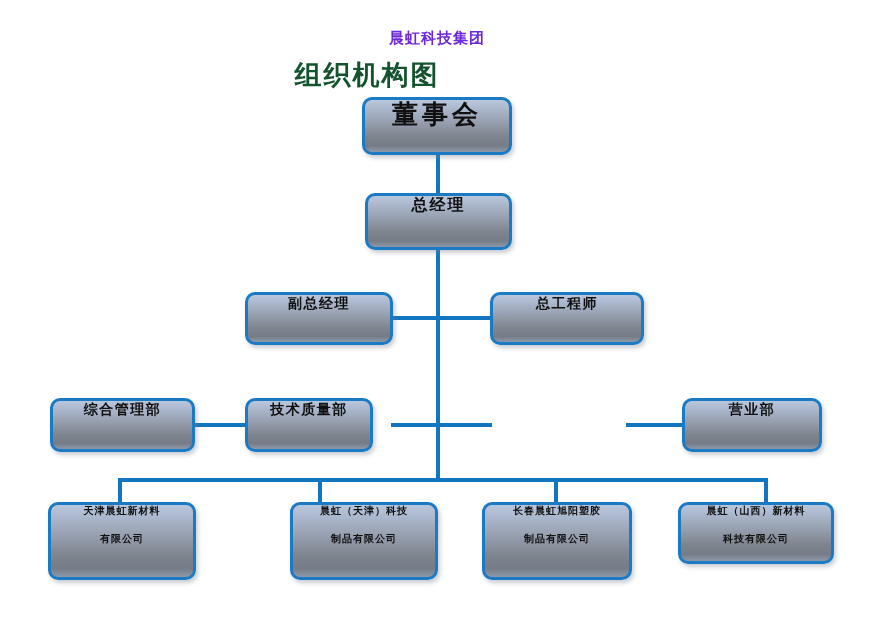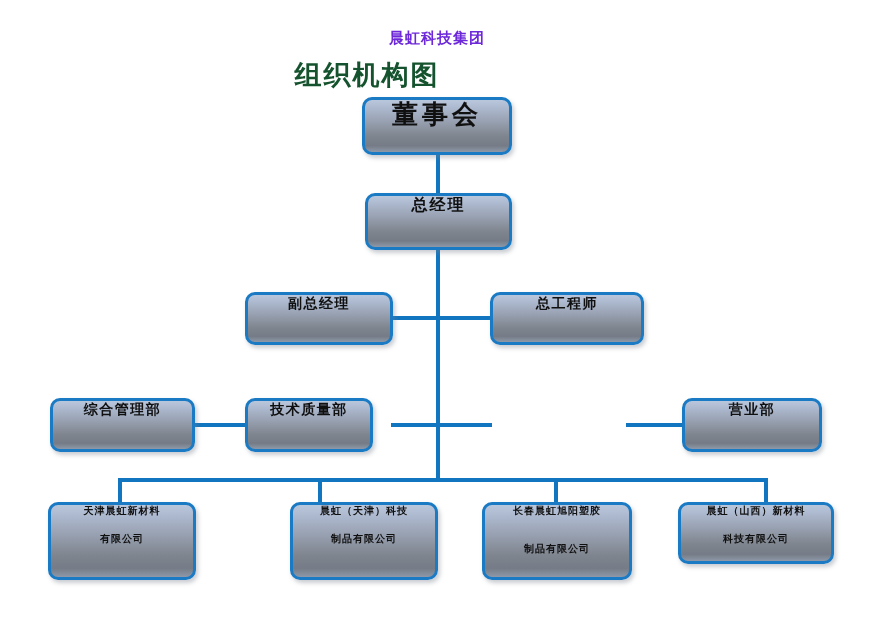--- a/index.html
+++ b/index.html
@@ -145,21 +145,21 @@
   </div>
 
   <div class="node node-sm" style="left:48px; top:502px; width:148px; height:78px;">
     <span class="ln">天津晨虹新材料</span>
     <span class="ln">有限公司</span>
   </div>
   <div class="node node-sm" style="left:246px; top:502px; width:148px; height:78px;margin-left:44px;">
     <span class="ln">晨虹（天津）科技</span>
     <span class="ln">制品有限公司</span>
   </div>
-  <div class="node node-sm" style="left:482px; top:502px; width:150px; height:78px;gap:10px;">
+  <div class="node node-sm" style="left:482px; top:502px; width:150px; height:78px;">
     <span class="ln">长春晨虹旭阳塑胶</span>
     <span class="ln">制品有限公司</span>
   </div>
   <div class="node node-sm" style="left:678px; top:502px; width:156px; height:62px;">
     <span class="ln">晨虹（山西）新材料</span>
     <span class="ln">科技有限公司</span>
   </div>
 
 </div>
 

